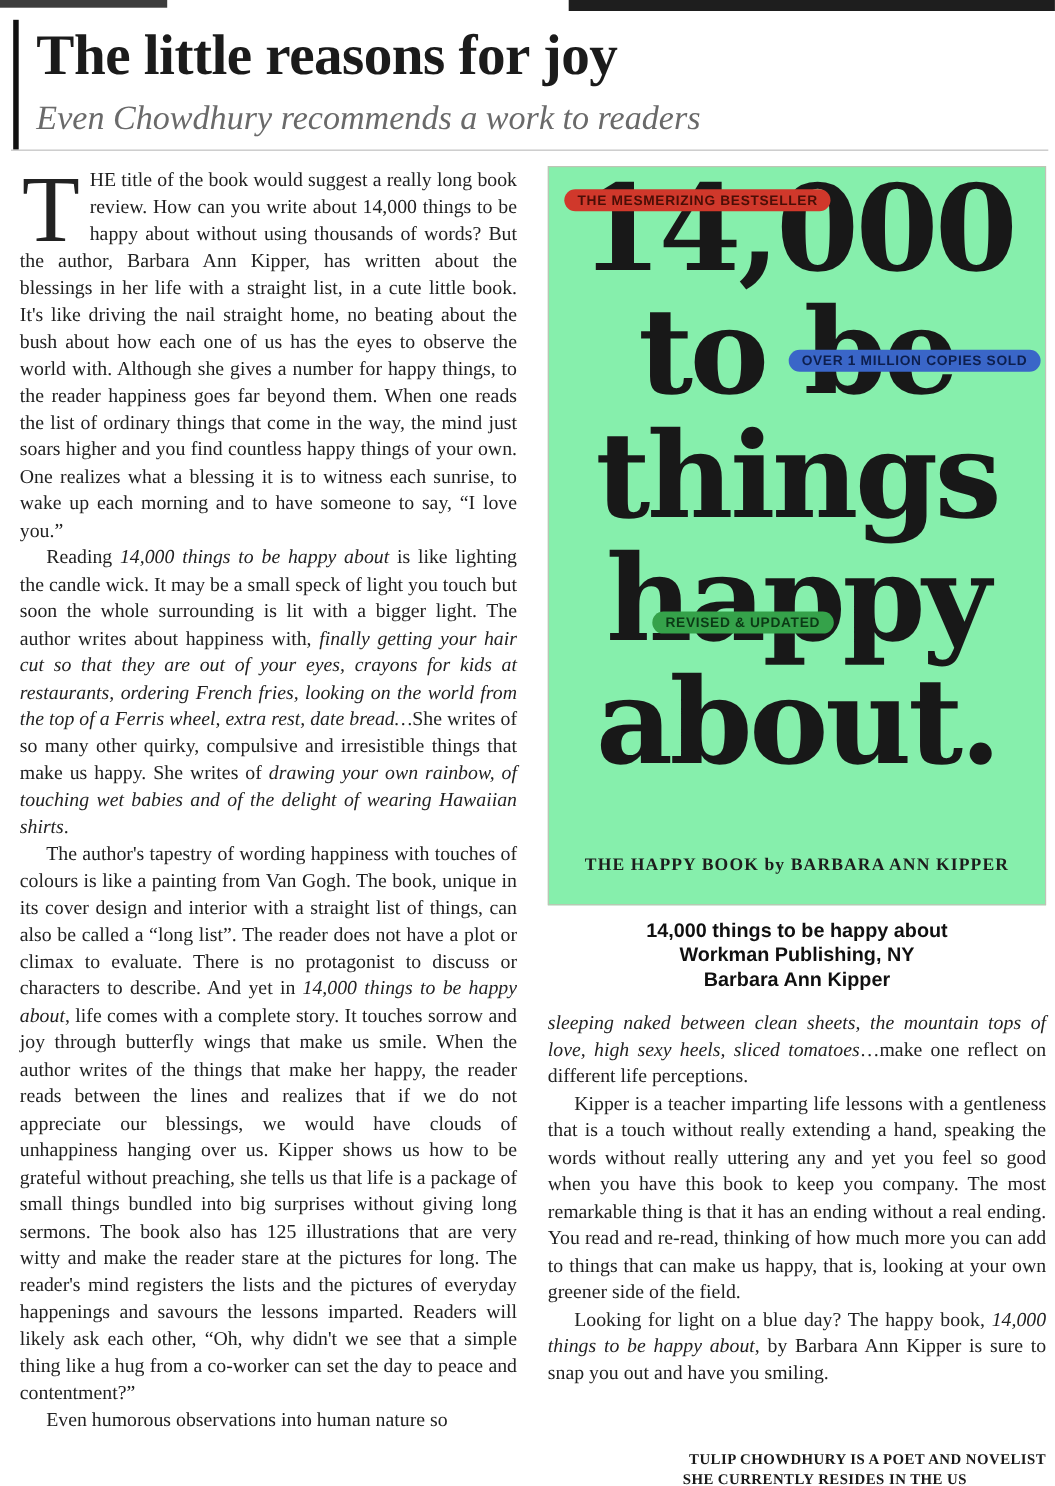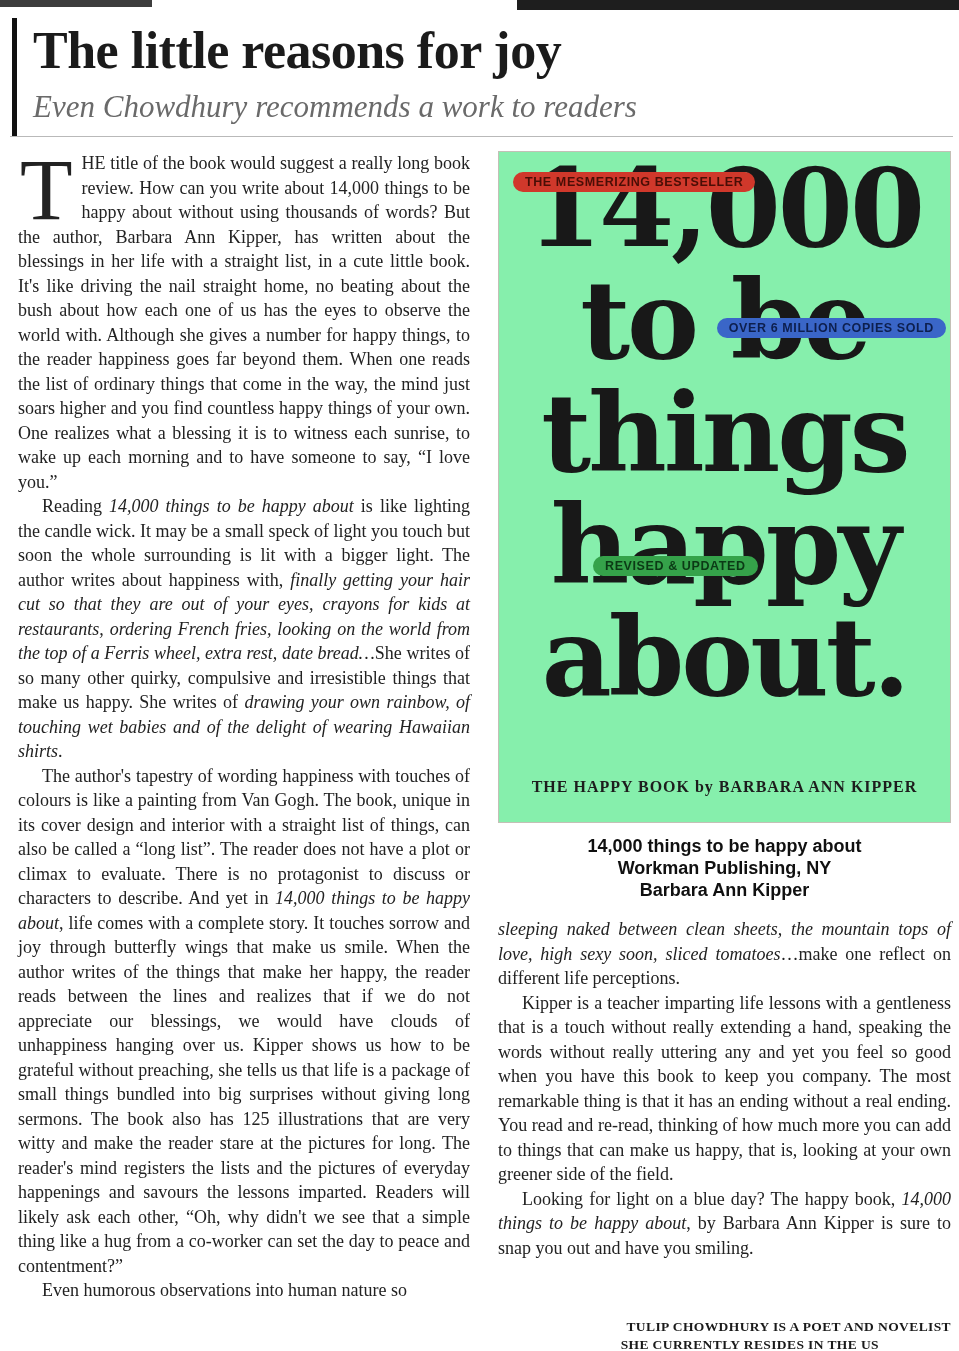--- a/index.html
+++ b/index.html
@@ -65,39 +65,39 @@
       <p class="body-p"><span class="dropcap">T</span><span><span>HE title of the book would suggest a really long book review. How can you write about 14,000 things to be happy about without using thousands of words? But the author, Barbara Ann Kipper, has written about the blessings in her life with a straight list, in a cute little book. It's like driving the nail straight home, no beating about the bush about how each one of us has the eyes to observe the world with. Although she gives a number for happy things, to the reader happiness goes far beyond them. When one reads the list of ordinary things that come in the way, the mind just soars higher and you find countless happy things of your own. One realizes what a blessing it is to witness each sunrise, to wake up each morning and to have someone to say, “I love you.”</span></span></p>
       <p class="body-p indent"><span>Reading </span><i>14,000 things to be happy about</i><span> is like lighting the candle wick. It may be a small speck of light you touch but soon the whole surrounding is lit with a bigger light. The author writes about happiness with, </span><i>finally getting your hair cut so that they are out of your eyes, crayons for kids at restaurants, ordering French fries, looking on the world from the top of a Ferris wheel, extra rest, date bread…</i><span>She writes of so many other quirky, compulsive and irresistible things that make us happy. She writes of </span><i>drawing your own rainbow, of touching wet babies and of the delight of wearing Hawaiian shirts</i><span>.</span></p>
       <p class="body-p indent"><span>The author's tapestry of wording happiness with touches of colours is like a painting from Van Gogh. The book, unique in its cover design and interior with a straight list of things, can also be called a “long list”. The reader does not have a plot or climax to evaluate. There is no protagonist to discuss or characters to describe. And yet in </span><i>14,000 things to be happy about</i><span>, life comes with a complete story. It touches sorrow and joy through butterfly wings that make us smile. When the author writes of the things that make her happy, the reader reads between the lines and realizes that if we do not appreciate our blessings, we would have clouds of unhappiness hanging over us. Kipper shows us how to be grateful without preaching, she tells us that life is a package of small things bundled into big surprises without giving long sermons. The book also has 125 illustrations that are very witty and make the reader stare at the pictures for long. The reader's mind registers the lists and the pictures of everyday happenings and savours the lessons imparted. Readers will likely ask each other, “Oh, why didn't we see that a simple thing like a hug from a co-worker can set the day to peace and contentment?”</span></p>
       <p class="body-p indent"><span>Even humorous observations into human nature so</span></p>
     </div>
 
     <div class="col-right">
 
       <div class="book-cover">
         <div class="badge badge-red">THE MESMERIZING BESTSELLER</div>
-        <div class="badge badge-blue">OVER 6 MILLION COPIES SOLD</div>
+        <div class="badge badge-blue">OVER 1 MILLION COPIES SOLD</div>
         <div class="badge badge-green">REVISED &amp; UPDATED</div>
         <div class="cover-title">
           <div class="cover-line">14,000</div>
           <div class="cover-line">to be</div>
           <div class="cover-line">things</div>
           <div class="cover-line">happy</div>
           <div class="cover-line">about.</div>
         </div>
         <div class="cover-footer">THE HAPPY BOOK by BARBARA ANN KIPPER</div>
       </div>
 
       <div class="caption">
         <div>14,000 things to be happy about</div>
         <div>Workman Publishing, NY</div>
         <div>Barbara Ann Kipper</div>
       </div>
 
-      <p class="body-p first-right"><i>sleeping naked between clean sheets, the mountain tops of love, high sexy soon, sliced tomatoes</i><span>…make one reflect on different life perceptions.</span></p>
+      <p class="body-p first-right"><i>sleeping naked between clean sheets, the mountain tops of love, high sexy heels, sliced tomatoes</i><span>…make one reflect on different life perceptions.</span></p>
       <p class="body-p indent"><span>Kipper is a teacher imparting life lessons with a gentleness that is a touch without really extending a hand, speaking the words without really uttering any and yet you feel so good when you have this book to keep you company. The most remarkable thing is that it has an ending without a real ending. You read and re-read, thinking of how much more you can add to things that can make us happy, that is, looking at your own greener side of the field.</span></p>
       <p class="body-p indent"><span>Looking for light on a blue day? The happy book, </span><i>14,000 things to be happy about</i><span>, by Barbara Ann Kipper is sure to snap you out and have you smiling.</span></p>
 
       <div class="credit">
         <div class="credit-line1">TULIP CHOWDHURY IS A POET AND NOVELIST</div>
         <div class="credit-line2">SHE CURRENTLY RESIDES IN THE US</div>
       </div>
 
     </div>
   </div>

